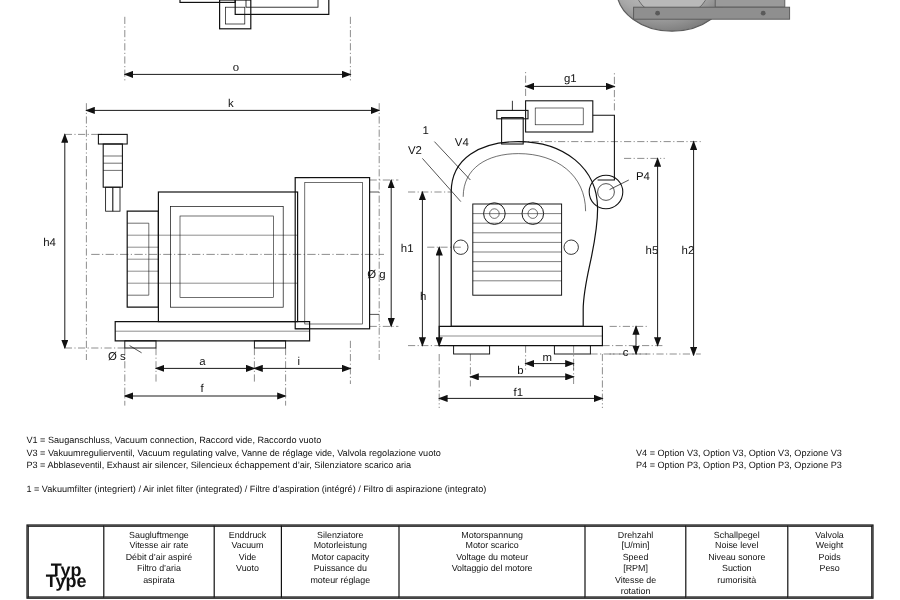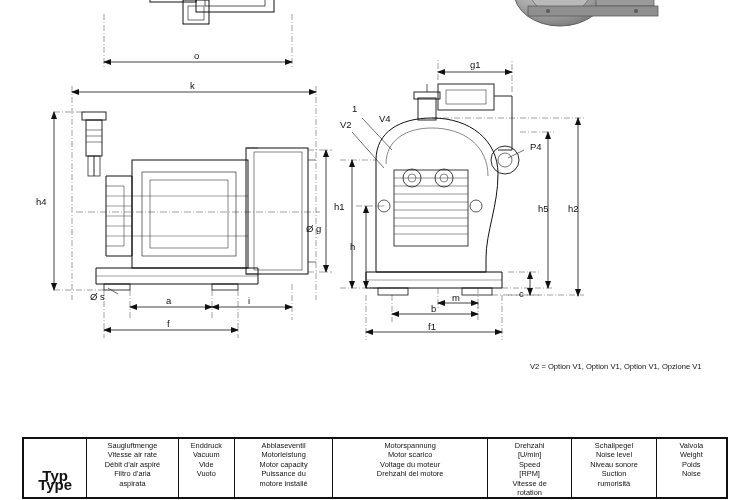--- a/index.html
+++ b/index.html
@@ -279,23 +279,34 @@
         <text x="452" y="301">m</text>
         <text x="519" y="297">c</text>
         <text x="431" y="312">b</text>
         <text x="428" y="330">f1</text>
       </g>
     </svg>
   </div>
 
   <div class="legend">
     <div class="row">
-      <span class="col-r">V2 = Option V1, Option V1, Option V1, Opzione V1</span>
+      <span class="col-l">V1 = Sauganschluss, Vacuum connection, Raccord vide, Raccordo vuoto</span>
+    </div>
+    <div class="row">
+      <span class="col-l">V3 = Vakuumregulierventil, Vacuum regulating valve, Vanne de réglage vide, Valvola regolazione vuoto</span>
+      <span class="col-r">V4 = Option V3, Option V3, Option V3, Opzione V3</span>
+    </div>
+    <div class="row">
+      <span class="col-l">P3 = Abblaseventil, Exhaust air silencer, Silencieux échappement d’air, Silenziatore scarico aria</span>
+      <span class="col-r">P4 = Option P3, Option P3, Option P3, Opzione P3</span>
     </div>
     <div class="blockgap"></div>
+    <div class="row">
+      <span class="single">1 = Vakuumfilter (integriert) / Air inlet filter (integrated) / Filtre d’aspiration (intégré) / Filtro di aspirazione (integrato)</span>
+    </div>
   </div>
 
   <div class="tbl">
     <table>
       <tbody>
           <tr>
         <td class="typ" style="width:9%">
           <div class="l1">Typ</div>
           <div class="it">Type</div>
         </td>
@@ -306,51 +317,51 @@
           <div>Filtro d’aria</div>
           <div>aspirata</div>
         </td>
         <td style="width:8%">
           <div>Enddruck</div>
           <div>Vacuum</div>
           <div>Vide</div>
           <div>Vuoto</div>
         </td>
         <td style="width:14%">
-          <div>Abblaseventil</div>
+          <div>Silenziatore</div>
           <div>Motorleistung</div>
           <div>Motor capacity</div>
           <div>Puissance du</div>
-          <div>motore installé</div>
+          <div>moteur réglage</div>
         </td>
         <td style="width:22%">
           <div>Motorspannung</div>
           <div>Motor scarico</div>
           <div>Voltage du moteur</div>
-          <div>Drehzahl del motore</div>
+          <div>Voltaggio del motore</div>
         </td>
         <td style="width:12%">
           <div>Drehzahl</div>
           <div>[U/min]</div>
           <div>Speed</div>
           <div>[RPM]</div>
           <div>Vitesse de</div>
           <div>rotation</div>
         </td>
         <td style="width:12%">
           <div>Schallpegel</div>
           <div>Noise level</div>
           <div>Niveau sonore</div>
           <div>Suction</div>
           <div>rumorisità</div>
         </td>
         <td style="width:10%">
           <div>Valvola</div>
           <div>Weight</div>
           <div>Poids</div>
-          <div>Noise</div>
+          <div>Peso</div>
         </td>
       </tr>
     </tbody>
       </table>
   </div>
 
 </div>
 
 </body></html>

